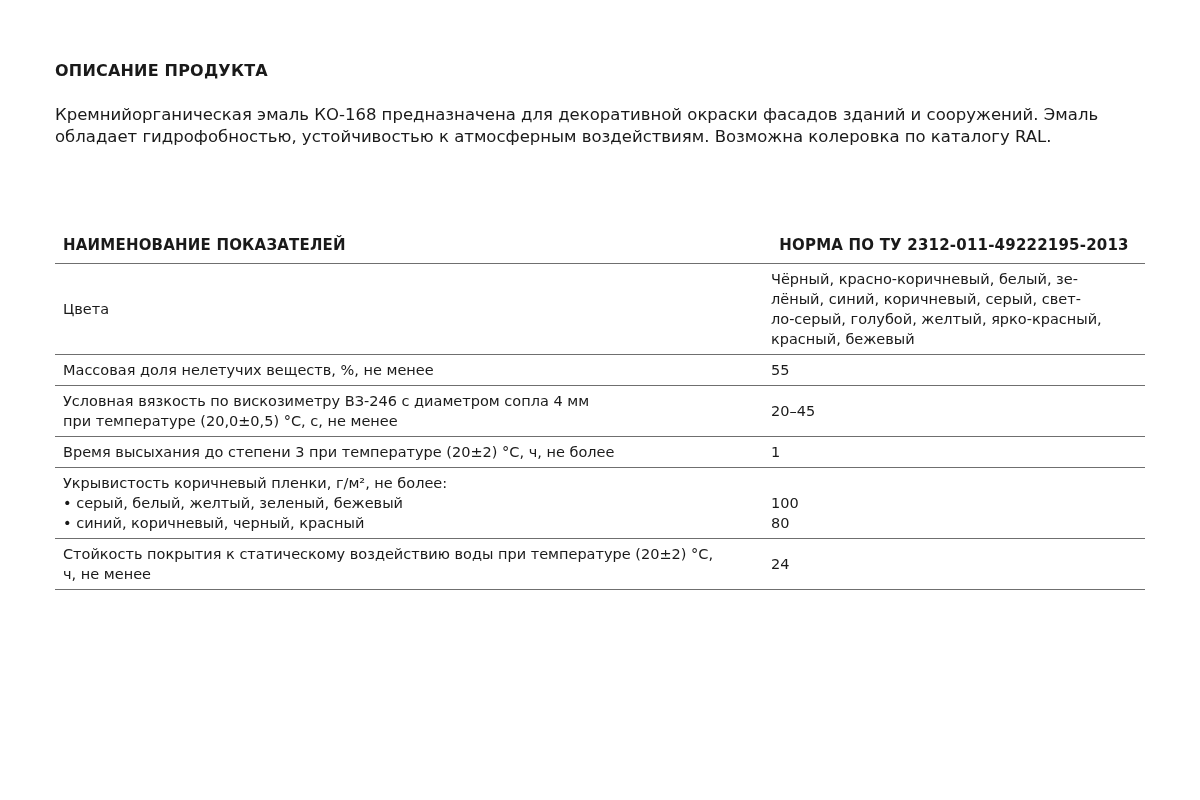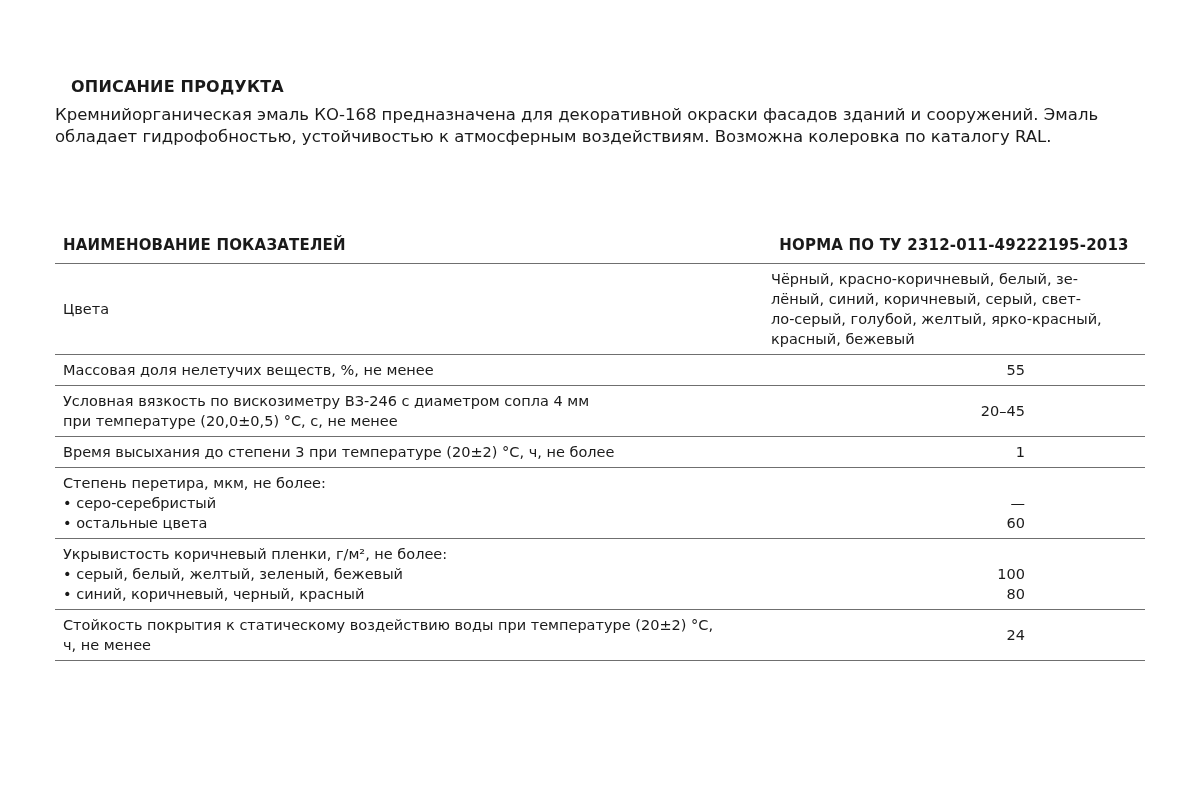--- a/index.html
+++ b/index.html
@@ -15,21 +15,21 @@
       font-family: "DejaVu Sans", sans-serif;
       color: #1a1a1a;
     }
     .section-title {
       position: absolute;
       left: 55px;
       top: 61px;
       font-size: 16px;
       font-weight: bold;
       letter-spacing: 0.2px;
-      margin: 16px;
+      margin: 0;
     }
     .description {
       position: absolute;
       left: 55px;
       top: 104px;
       width: 1100px;
       font-size: 16.5px;
       line-height: 22px;
       margin: 0;
     }
@@ -60,21 +60,21 @@
       line-height: 20px;
       vertical-align: middle;
     }
     .spec-table td.name-cell {
       width: 690px;
     }
     .spec-table td.value-cell {
       padding-left: 10px;
     }
     .spec-table td.value-center {
-      text-align: right;
+      text-align: left;
       padding-right: 120px;
     }
     .line {
       display: block;
     }
   </style>
 </head>
 <body>
 
 <h2 class="section-title">ОПИСАНИЕ ПРОДУКТА</h2>
@@ -120,32 +120,20 @@
       <tr>
         <td class="name-cell">
           <span class="line">Время высыхания до степени 3 при температуре (20±2) °С, ч, не более</span>
         </td>
         <td class="value-cell value-center">
           <span class="line">1</span>
         </td>
       </tr>
       <tr>
         <td class="name-cell">
-          <span class="line">Степень перетира, мкм, не более:</span>
-          <span class="line">• серо-серебристый</span>
-          <span class="line">• остальные цвета</span>
-        </td>
-        <td class="value-cell value-center">
-          <span class="line">&nbsp;</span>
-          <span class="line">—</span>
-          <span class="line">60</span>
-        </td>
-      </tr>
-      <tr>
-        <td class="name-cell">
           <span class="line">Укрывистость коричневый пленки, г/м², не более:</span>
           <span class="line">• серый, белый, желтый, зеленый, бежевый</span>
           <span class="line">• синий, коричневый, черный, красный</span>
         </td>
         <td class="value-cell value-center">
           <span class="line">&nbsp;</span>
           <span class="line">100</span>
           <span class="line">80</span>
         </td>
       </tr>

